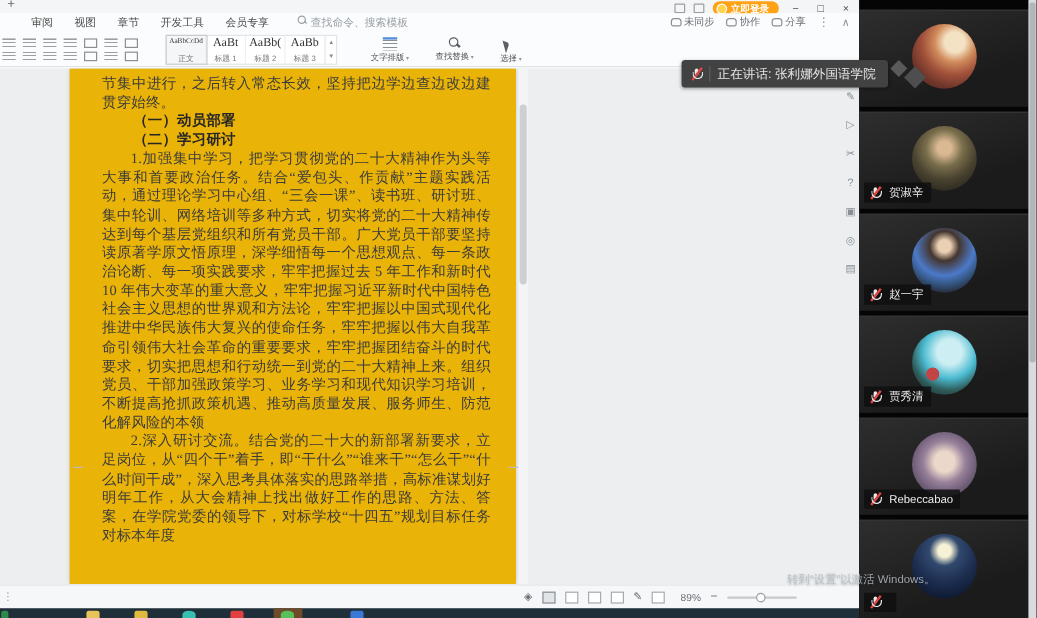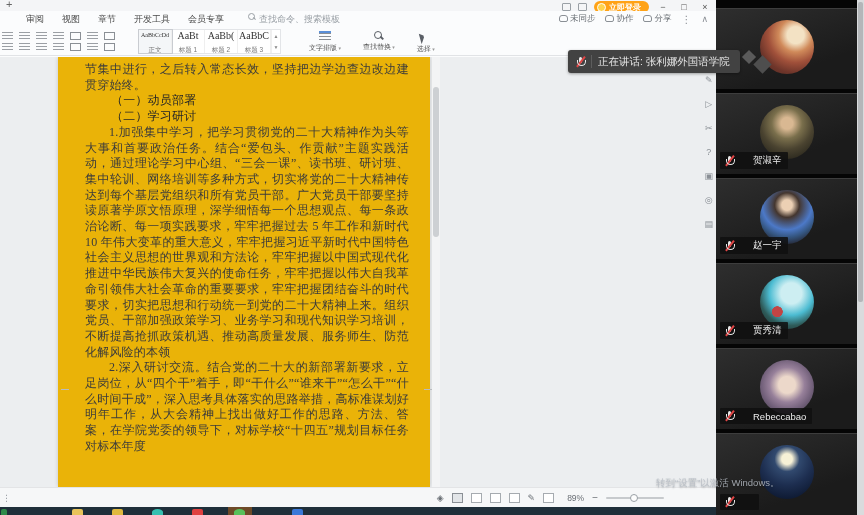--- a/index.html
+++ b/index.html
@@ -61,21 +61,21 @@
   .rtool .tlabel::after { content:" ▾"; font-size:5px; color:#999; }
 
   
   .docarea { position:absolute; left:0; top:57px; width:716px; height:430px; background:#eceef0; overflow:hidden; }
   .page { position:absolute; left:58px; top:0; width:372px; height:430px; background:#eab308;
     box-shadow:0 0 4px rgba(0,0,0,.18); overflow:hidden; }
   .pagetext { padding:5px 21px 0 27px; font-family:"Liberation Serif","DejaVu Serif",serif;
     font-size:12px; line-height:15.7px; color:#3b3b3b; text-align:justify; letter-spacing:.2px; }
   .pagetext p.cont { text-indent:0; }
   .pagetext p.body { text-indent:24px; }
-  .pagetext p.head { text-indent:26px; font-weight:normal; color:#262626; }
+  .pagetext p.head { text-indent:26px; font-weight:bold; color:#262626; }
   .crop { position:absolute; width:8px; height:1px; background:#b9bcc0; top:332px; }
   .cropL { left:61px; } .cropR { right:284px; }
   .vscroll { position:absolute; left:432px; top:0; width:8px; height:430px; background:#f3f4f5; }
   .vthumb { position:absolute; left:1px; top:30px; width:6px; height:150px; background:#cdd0d3; border-radius:3px; }
   .sidetools { position:absolute; right:3px; top:18px; display:flex; flex-direction:column; gap:14px;
     align-items:center; font-size:9px; color:#8a8f95; }
   .sidetools span { cursor:pointer; line-height:10px; }
 
   
   .netw { position:absolute; left:557px; top:205px; width:80px; height:45px; }
@@ -107,21 +107,21 @@
   .ztrack { position:relative; width:58px; height:2px; background:#c7cacd; border-radius:1px; }
   .zknob { position:absolute; left:24px; top:-3px; width:8px; height:8px; border-radius:50%;
     background:#fdfdfd; border:1px solid #9aa0a6; }
 
   
   .meet { position:absolute; right:0; top:0; width:148px; height:515px; background:#050505; z-index:3; }
   .tile { position:absolute; left:0; width:141px; height:81px;
     background:linear-gradient(160deg,#2e2e2e,#1b1b1b 70%); border-top:1px solid #3d3d3d; }
   .avatar { position:absolute; left:50%; top:11px; transform:translateX(-50%);
     width:54px; height:54px; border-radius:50%; }
-  .tag { position:absolute; left:4px; bottom:5px; display:flex; align-items:center; gap:19px;
+  .tag { position:absolute; left:4px; bottom:5px; display:flex; align-items:center; gap:7px;
     background:rgba(15,15,15,.85); padding:2px 6px 2px 4px; font-size:9.5px; color:#ececec; border-radius:1px; }
   .mic { position:relative; width:10px; height:12px; flex:none; }
   .mic::before { content:""; position:absolute; left:3.5px; top:1px; width:3px; height:6px; background:#e9e9e9; border-radius:2px; }
   .mic::after { content:""; position:absolute; left:1.5px; top:4px; width:7px; height:5px;
     border:1px solid #e9e9e9; border-top:none; border-radius:0 0 5px 5px; }
   .mic .slash { position:absolute; left:4.5px; top:-1px; width:1.5px; height:13px; background:#e04545; transform:rotate(38deg); }
   .av0 { background:radial-gradient(circle at 66% 28%, #f3e2c4 0 16%, #d08a5a 32%, #a0503a 52%, #6e352a 72%, #4c2720 100%); }
   .av1 { background:radial-gradient(circle at 50% 34%, #d9b892 0 13%, #7a6f4c 34%, #4a4330 58%, #2d2a1f 82%); }
   .av2 { background:radial-gradient(circle at 50% 28%, #ecd0b4 0 11%, #44362f 26%, #4c79c8 52%, #34557f 68%, #221d24 88%); }
   .av3 { background:radial-gradient(circle at 32% 68%, #c24444 0 10%, transparent 11%),
@@ -228,21 +228,21 @@
         </div>
         <div class="gitem">
           <div class="gprev">AaBt</div>
           <div class="glabel">标题 1</div>
         </div>
         <div class="gitem">
           <div class="gprev">AaBb(</div>
           <div class="glabel">标题 2</div>
         </div>
         <div class="gitem">
-          <div class="gprev">AaBbC</div>
+          <div class="gprev">AaBb</div>
           <div class="glabel">标题 3</div>
         </div>
         <div class="garrows">
           <span>▲</span>
           <span>▼</span>
         </div>
       </div>
       <div class="rtools">
         <div class="rtool">
           <span class="tico tico-fmt"></span>

